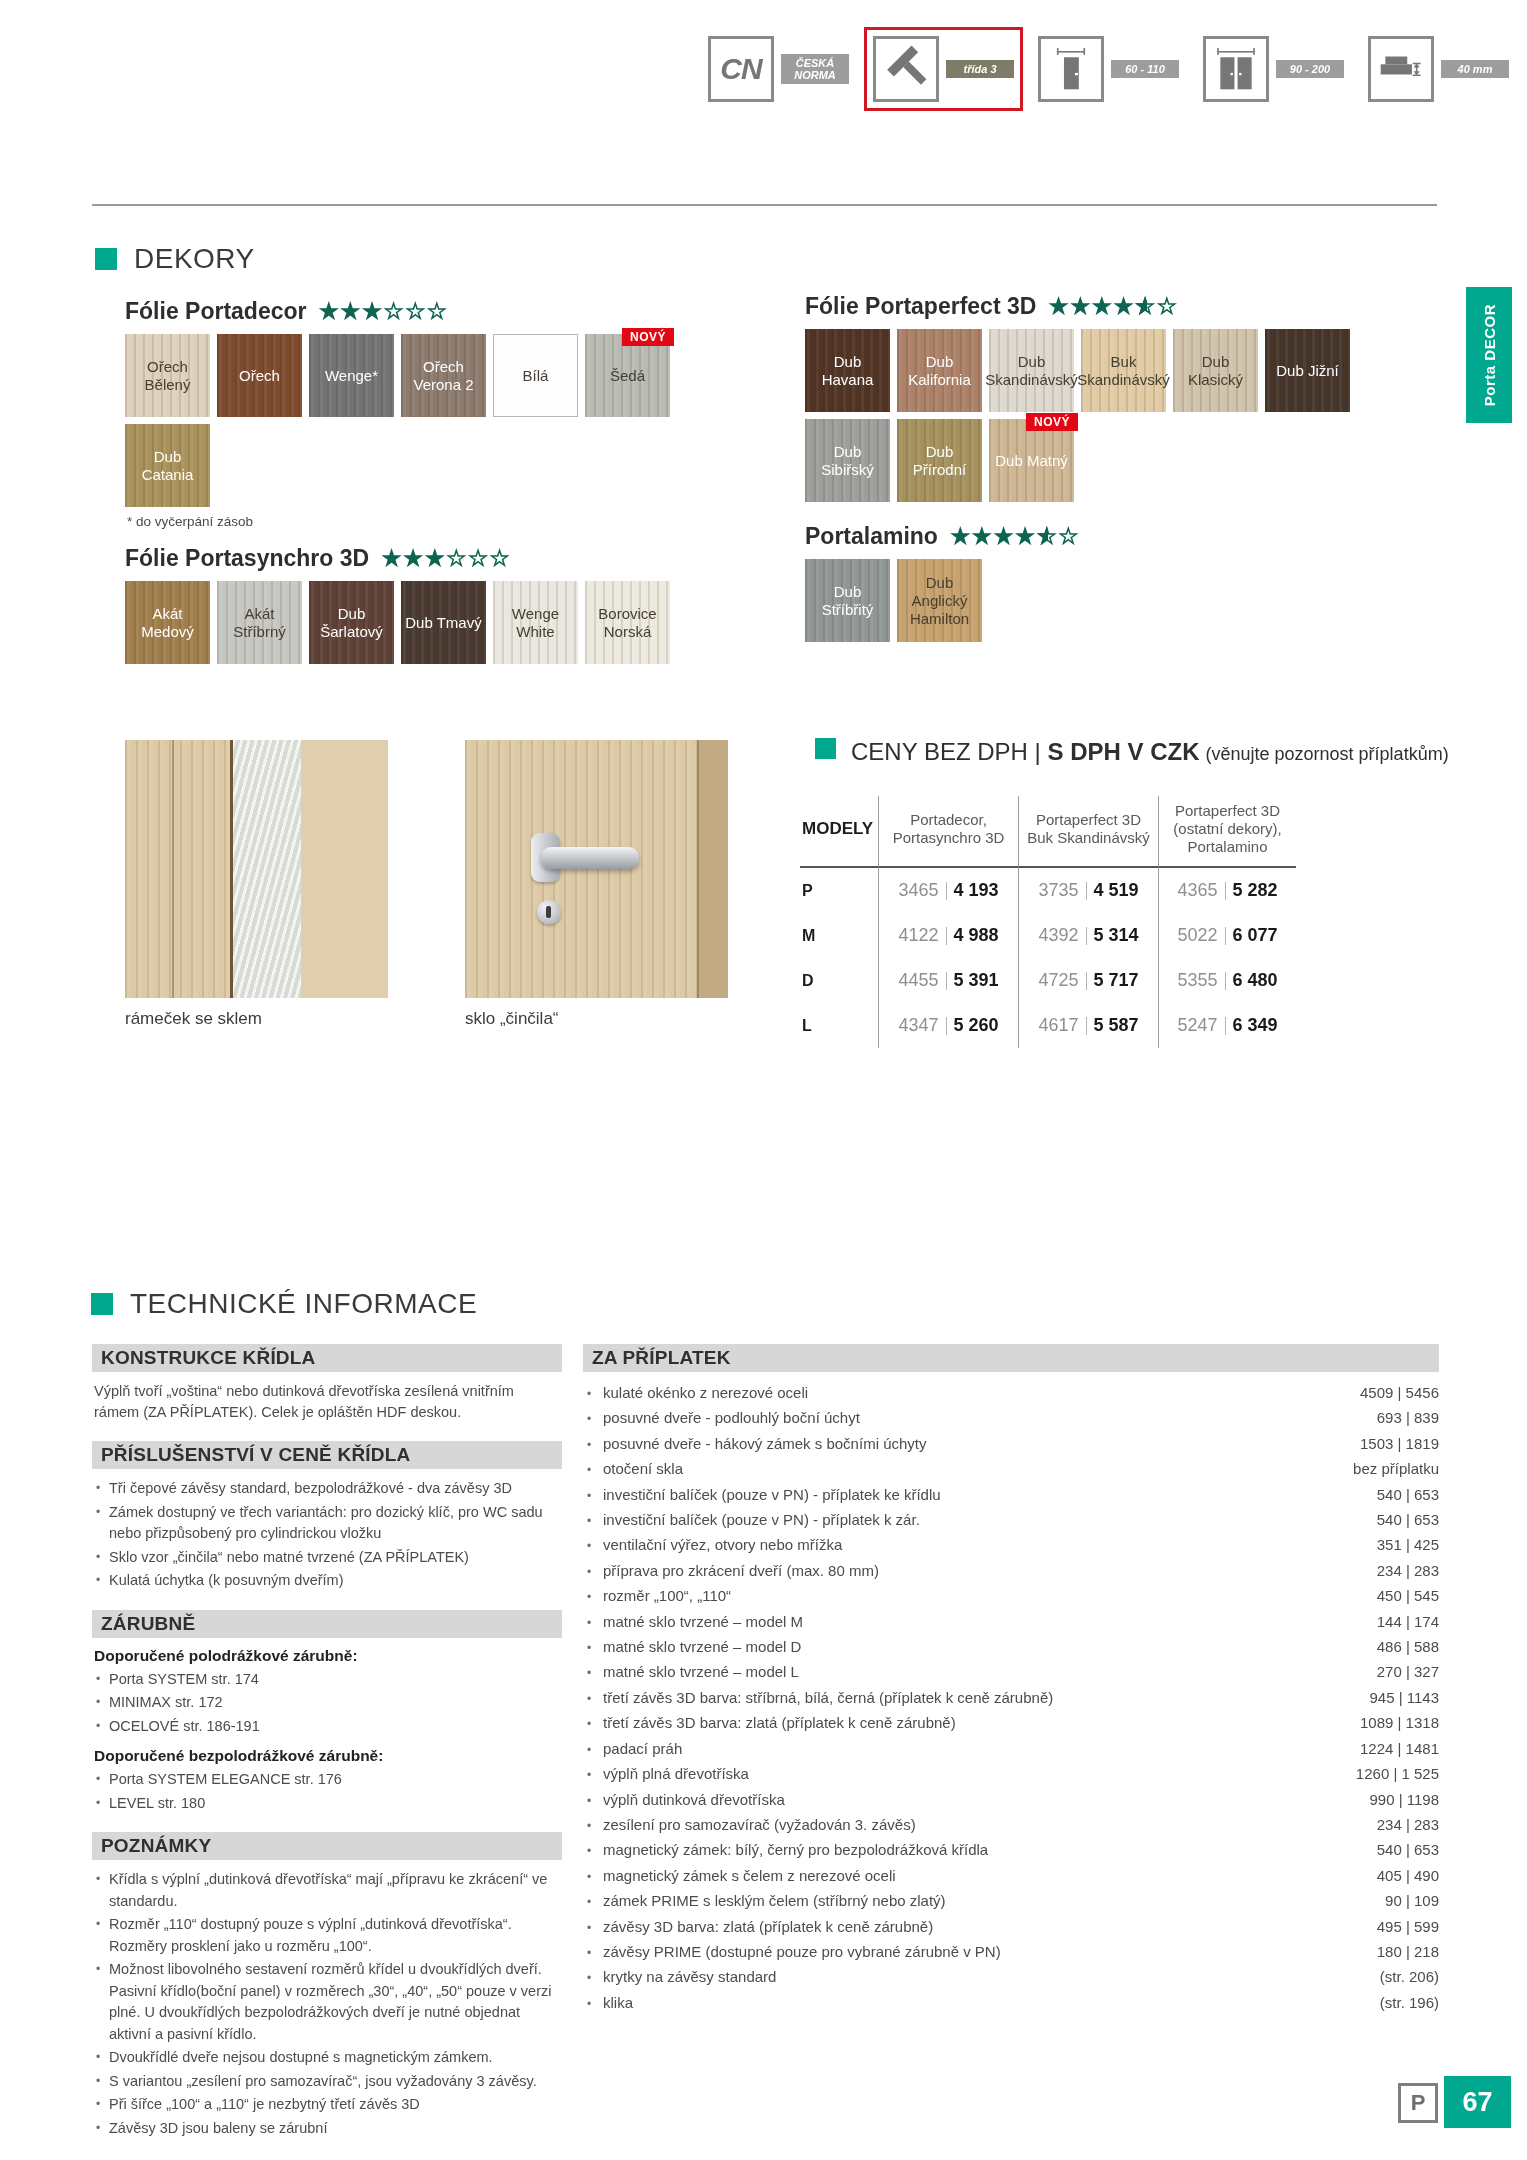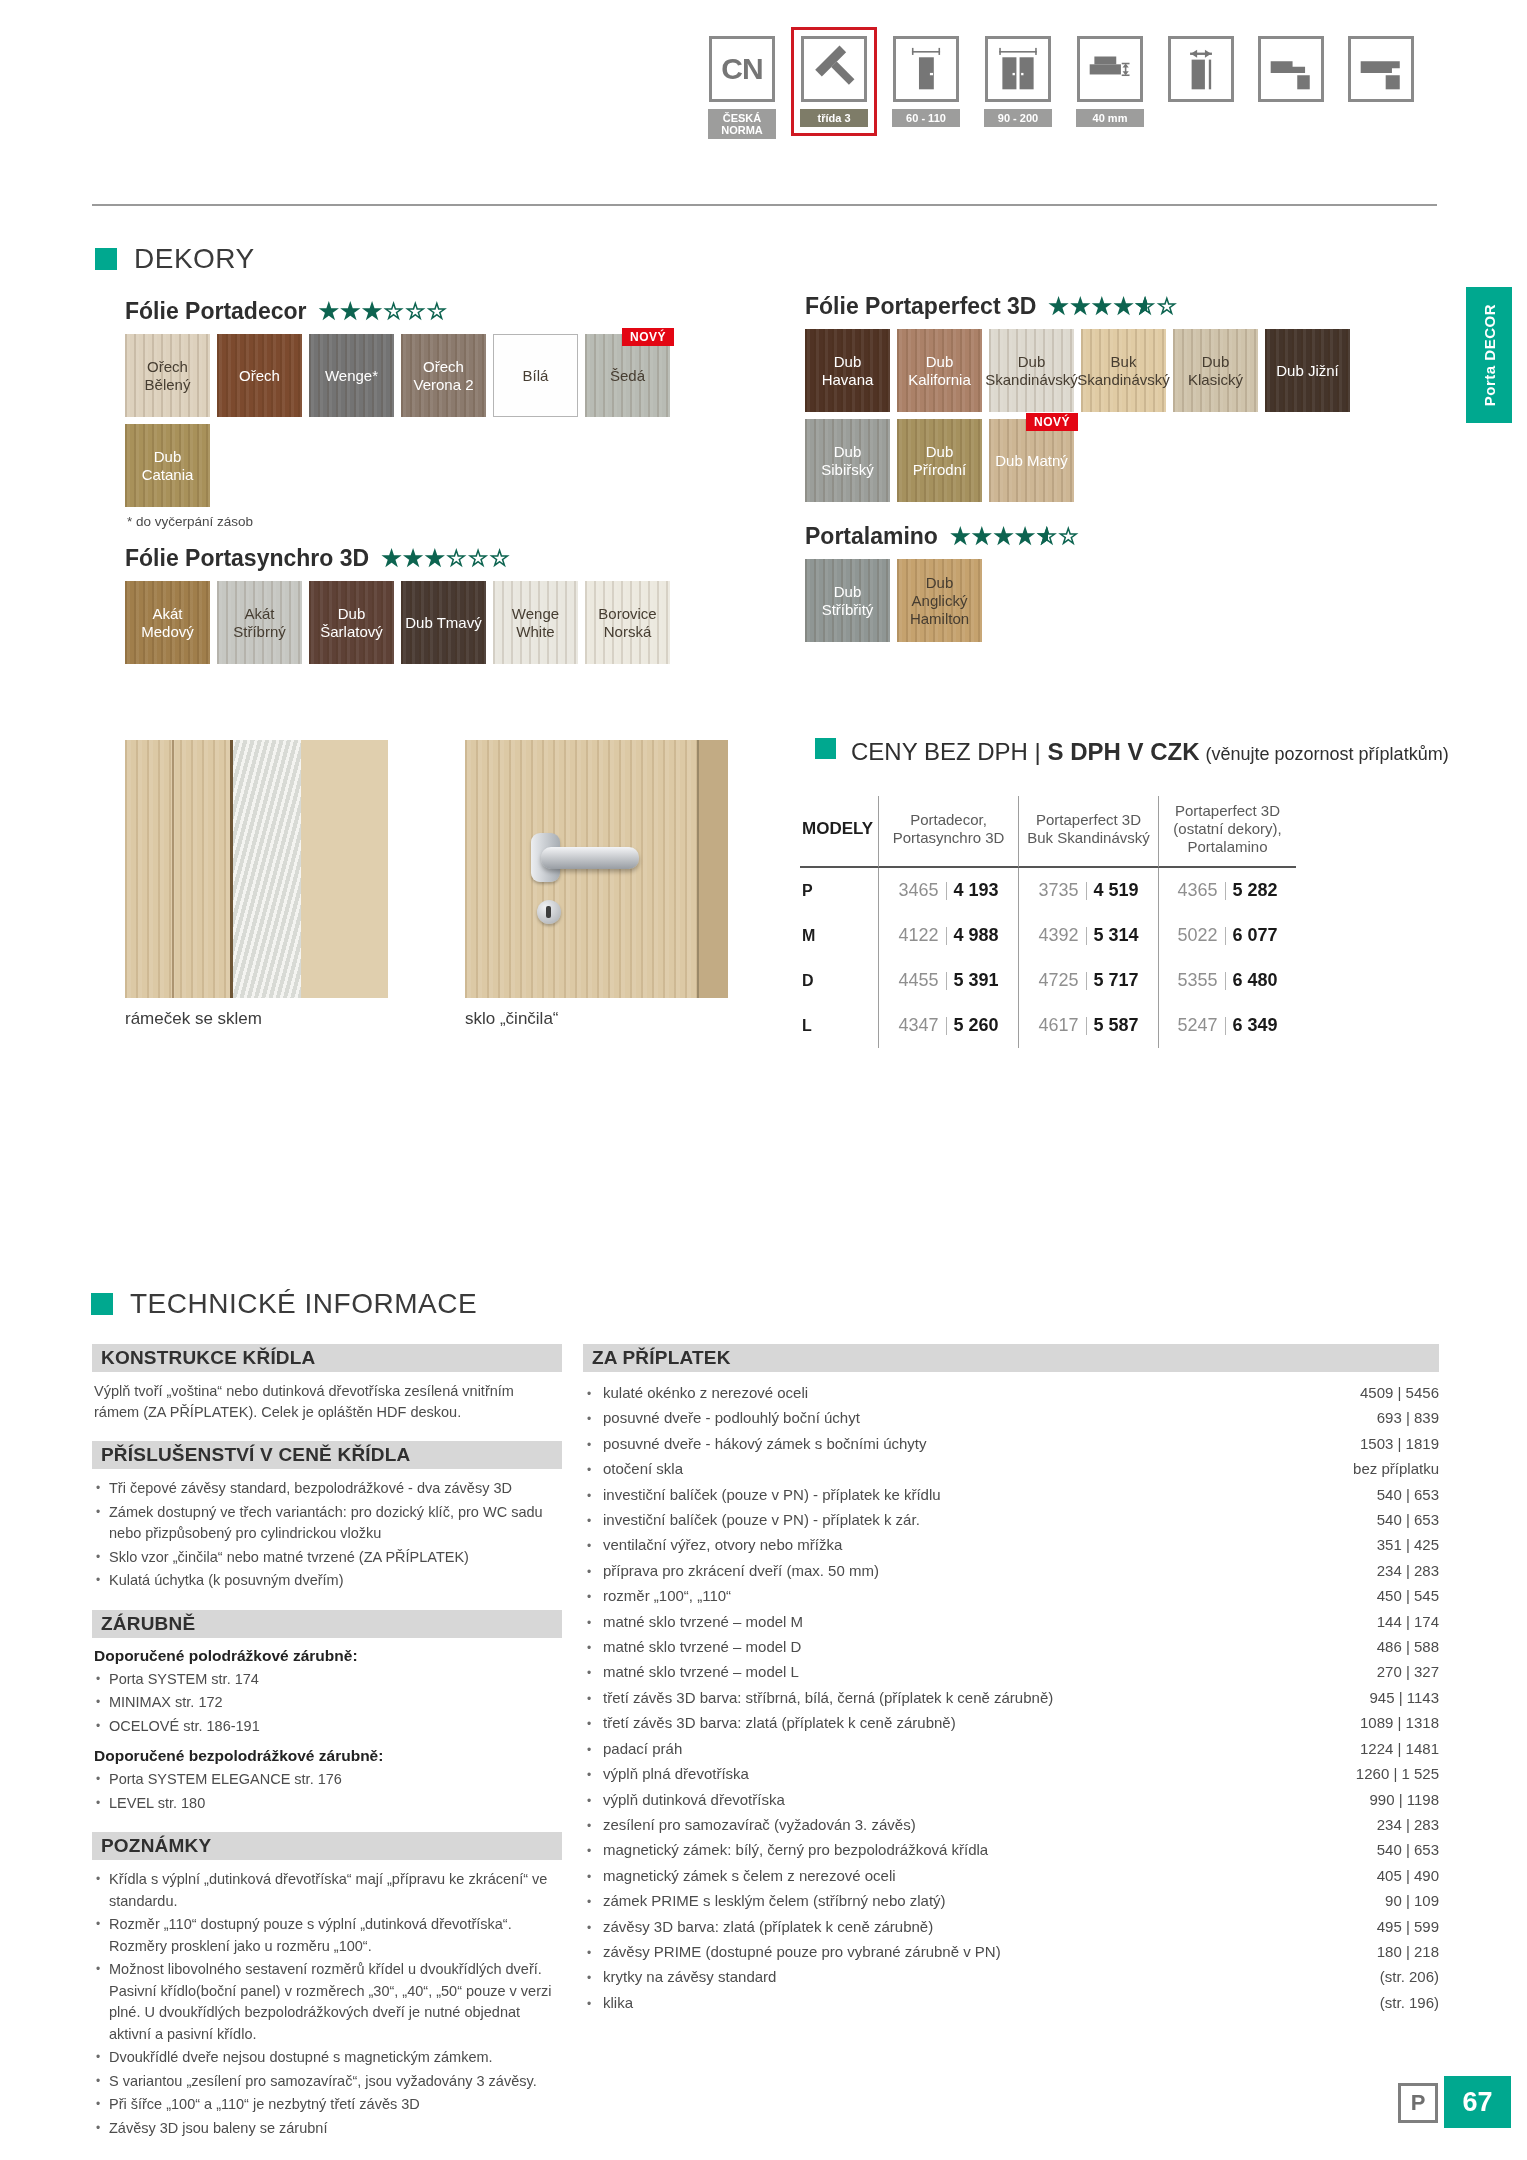--- a/index.html
+++ b/index.html
@@ -1,21 +1,21 @@
 <!DOCTYPE html>
 <html><head>
 <meta charset="utf-8">
 <style>
   html,body{margin:0;padding:0;background:#e8e8e8;}
   .page{position:relative;width:1527px;height:2160px;background:#ffffff;margin:0 auto;
         font-family:"Liberation Sans",sans-serif;color:#3c3c3c;overflow:hidden;}
 
   
   #icon-strip{position:absolute;left:702px;top:30px;display:flex;gap:12px;align-items:flex-start;}
-  .icon-cell{display:flex;flex-direction:column;align-items:center;gap:7px;padding:6px;}
+  .icon-cell{display:flex;flex-direction:row;align-items:center;gap:7px;padding:6px;font-style:italic;}
   .icon-cell.hl{outline:3px solid #cf1822;}
   .icon-box{width:60px;height:60px;border:3px solid #8a8a8a;background:#fff;
             display:flex;align-items:center;justify-content:center;}
   .icon-box svg{width:50px;height:50px;display:block;}
   .icon-box .glyph{font-size:30px;font-weight:bold;color:#767676;letter-spacing:-1px;}
   .icon-label{min-width:62px;text-align:center;background:#9d9d9c;color:#fff;
               font-size:11px;line-height:12px;padding:3px 3px;font-weight:bold;}
   .icon-label.olive{background:#7e7c68;}
 
   #top-rule{position:absolute;left:92px;width:1345px;top:204px;border-top:2px solid #9a9a9a;}
@@ -510,21 +510,21 @@
           <span class="lbl">investiční balíček (pouze v PN) - příplatek k zár.</span>
           <span class="prc">540 | 653</span>
         </div>
         <div class="sur-item">
           <span class="dot">•</span>
           <span class="lbl">ventilační výřez, otvory nebo mřížka</span>
           <span class="prc">351 | 425</span>
         </div>
         <div class="sur-item">
           <span class="dot">•</span>
-          <span class="lbl">příprava pro zkrácení dveří (max. 50 mm)</span>
+          <span class="lbl">příprava pro zkrácení dveří (max. 80 mm)</span>
           <span class="prc">234 | 283</span>
         </div>
         <div class="sur-item">
           <span class="dot">•</span>
           <span class="lbl">rozměr „100“, „110“</span>
           <span class="prc">450 | 545</span>
         </div>
         <div class="sur-item">
           <span class="dot">•</span>
           <span class="lbl">matné sklo tvrzené – model M</span>

